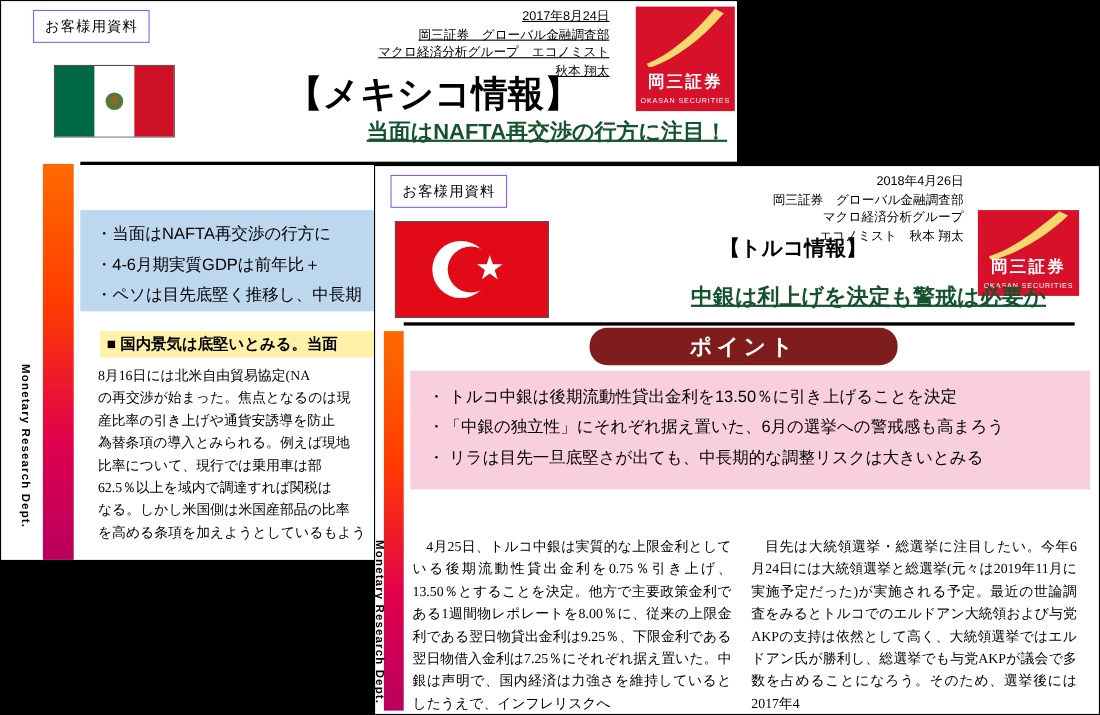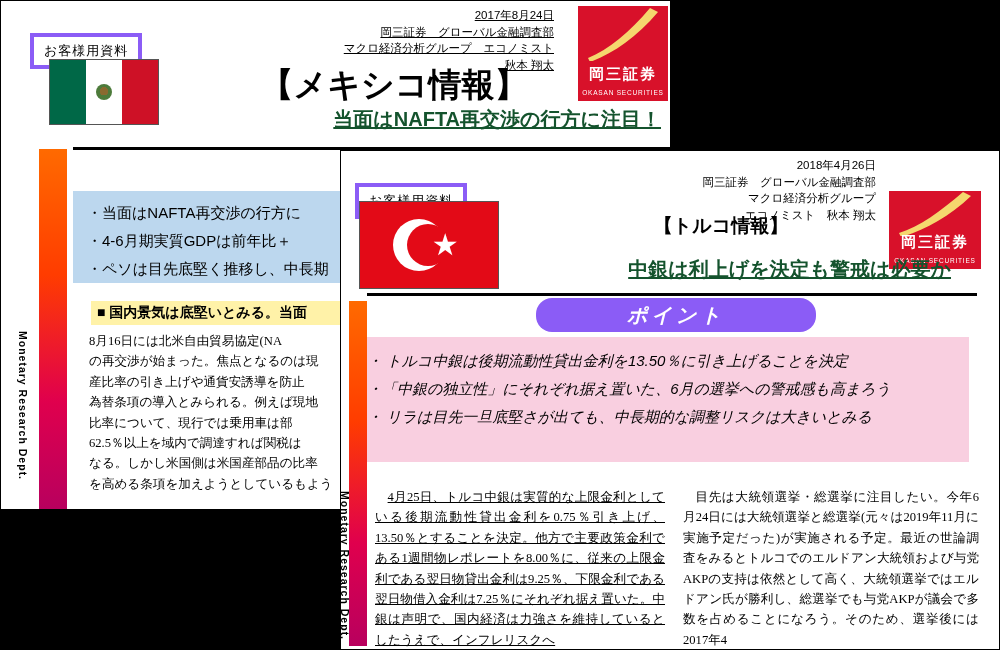--- a/index.html
+++ b/index.html
@@ -23,27 +23,26 @@
     border:1px solid #000;
   }
   
   #doc-turkey{
     left:340px;top:150px;width:660px;height:500px;
     border:1px solid #000;
   }
 
   .kyaku-box{
     position:absolute;
-    border:4px solid #8b5cf6;
+    border:1px solid #8b5cf6;
     background:#fff;
     font-size:13px;
     padding:5px 10px;
     letter-spacing:1px;
     color:#000;
-    margin-top:24px;
   }
 
   .hdr-right{
     position:absolute;
     text-align:right;
     font-size:11.5px;
     line-height:1.45;
     color:#000;
     white-space:pre-line;
   }
@@ -101,25 +100,24 @@
   .title-sub{
     position:absolute;text-align:right;font-weight:bold;color:#14532d;text-decoration:underline;
   }
   .rule{
     position:absolute;background:#000;
   }
 
   
   .point-banner{
     position:absolute;
-    background:#8b5cf6;color:#fff;font-weight:bold;text-align:center;
+    background:#7f1d1d;color:#fff;font-weight:bold;text-align:center;
     border-radius:16px;
     display:flex;align-items:center;justify-content:center;
     letter-spacing:4px;
-    font-style:italic;
   }
   .point-box{
     position:absolute;
     background:#f9cfe0;
     color:#000;
     box-sizing:border-box;
   }
   .point-box.blue{background:#bcd7ee;}
   .point-box ul{margin:0;padding:0;list-style:none;}
   .point-box li{
@@ -248,33 +246,33 @@
     <span class="star">★</span>
   </div>
 
   <div class="title-main" style="left:190px;top:62px;width:380px;font-size:19px;">【トルコ情報】</div>
   <div class="title-sub" style="left:150px;top:105px;width:460px;font-size:20px;">中銀は利上げを決定も警戒は必要か</div>
 
   <div class="rule" style="left:26px;top:142px;width:610px;height:3px;"></div>
 
   <div class="point-banner" style="left:195px;top:147px;width:280px;height:34px;font-size:20px;">ポイント</div>
 
-  <div class="point-box" style="left:10px;top:186px;width:618px;height:125px;padding:10px 16px;font-style:italic;">
+  <div class="point-box" style="left:32px;top:186px;width:618px;height:108px;padding:10px 16px;">
     <ul>
       <li>・ トルコ中銀は後期流動性貸出金利を13.50％に引き上げることを決定</li>
       <li>・「中銀の独立性」にそれぞれ据え置いた、6月の選挙への警戒感も高まろう</li>
       <li>・ リラは目先一旦底堅さが出ても、中長期的な調整リスクは大きいとみる</li>
     </ul>
   </div>
 
 
   <div class="sidebar-grad" style="left:8px;top:150px;width:18px;height:345px;"></div>
   <div class="sidebar-label" style="left:-2px;top:340px;">Monetary Research Dept.</div>
 
-  <div class="body-text" style="left:34px;top:336px;width:290px;text-decoration:underline;">
+  <div class="body-text" style="left:34px;top:336px;width:290px;">
     <p>4月25日、トルコ中銀は実質的な上限金利としている後期流動性貸出金利を0.75％引き上げ、13.50％とすることを決定。他方で主要政策金利である1週間物レポレートを8.00％に、従来の上限金利である翌日物貸出金利は9.25％、下限金利である翌日物借入金利は7.25％にそれぞれ据え置いた。中銀は声明で、国内経済は力強さを維持しているとしたうえで、インフレリスクへ</p>
   </div>
   <div class="body-text" style="left:342px;top:336px;width:296px;">
     <p>目先は大統領選挙・総選挙に注目したい。今年6月24日には大統領選挙と総選挙(元々は2019年11月に実施予定だった)が実施される予定。最近の世論調査をみるとトルコでのエルドアン大統領および与党AKPの支持は依然として高く、大統領選挙ではエルドアン氏が勝利し、総選挙でも与党AKPが議会で多数を占めることになろう。そのため、選挙後には2017年4</p>
   </div>
 </div>
 
 <div class="cover" style="left:670px;top:0;width:330px;height:150px;"></div>
 <div class="cover" style="left:0;top:510px;width:340px;height:140px;"></div>
 <div class="cover" style="left:870px;top:0;width:130px;height:150px;"></div>

